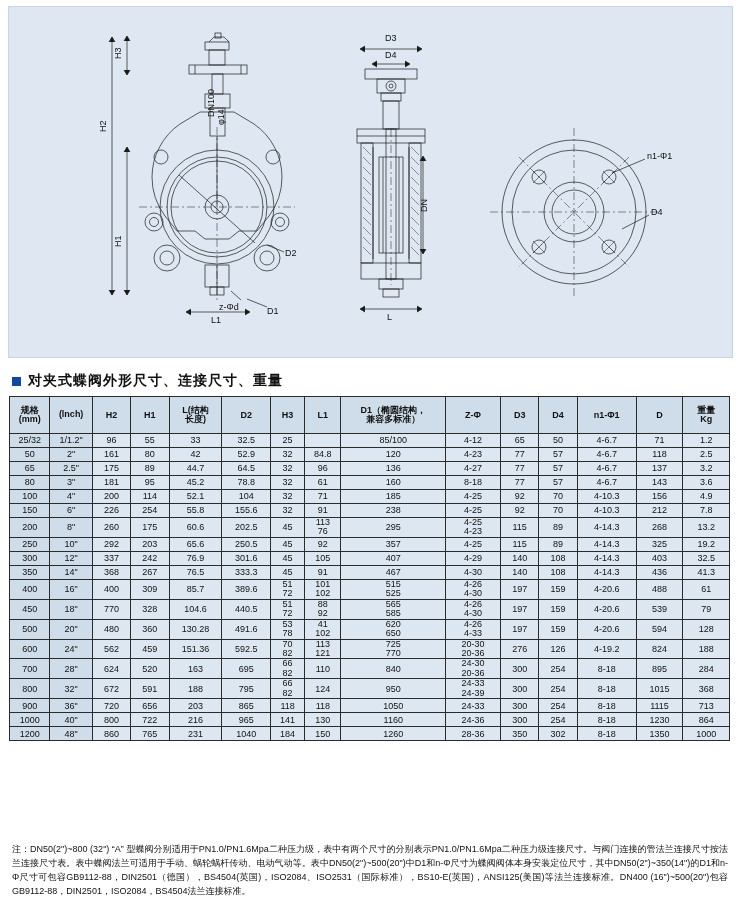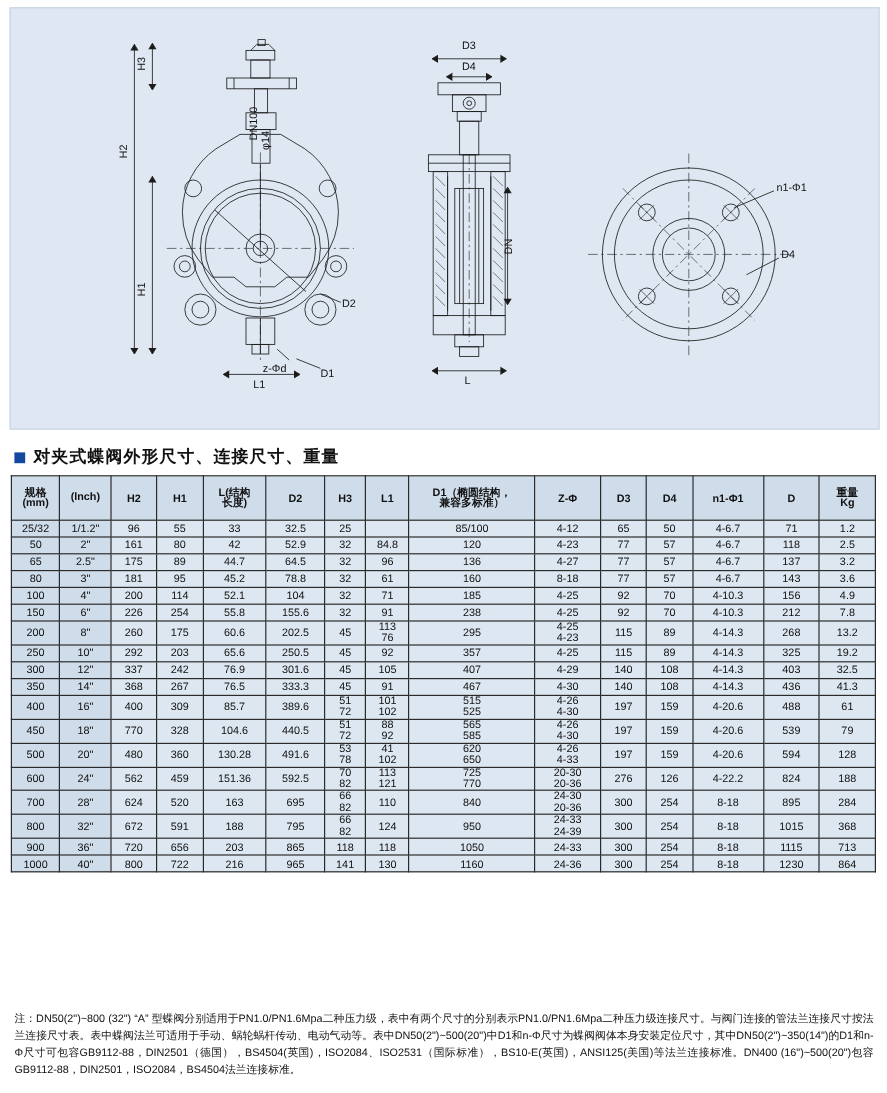--- a/index.html
+++ b/index.html
@@ -586,21 +586,21 @@
         <td>
           <span class="sub">725</span>
           <span class="sub">770</span>
         </td>
         <td>
           <span class="sub">20-30</span>
           <span class="sub">20-36</span>
         </td>
         <td>276</td>
         <td>126</td>
-        <td>4-22.2</td>
+        <td>4-19.2</td>
         <td>824</td>
         <td>188</td>
       </tr>
       <tr>
         <td>700</td>
         <td>28"</td>
         <td>624</td>
         <td>520</td>
         <td>163</td>
         <td>695</td>
@@ -670,16 +670,33 @@
         <td>141</td>
         <td>130</td>
         <td>1160</td>
         <td>24-36</td>
         <td>300</td>
         <td>254</td>
         <td>8-18</td>
         <td>1230</td>
         <td>864</td>
       </tr>
+      <tr>
+        <td>1200</td>
+        <td>48"</td>
+        <td>860</td>
+        <td>765</td>
+        <td>231</td>
+        <td>1040</td>
+        <td>184</td>
+        <td>150</td>
+        <td>1260</td>
+        <td>28-36</td>
+        <td>350</td>
+        <td>302</td>
+        <td>8-18</td>
+        <td>1350</td>
+        <td>1000</td>
+      </tr>
     </tbody>
 </table>
 
 <div class="note">注：DN50(2")~800 (32") “A” 型蝶阀分别适用于PN1.0/PN1.6Mpa二种压力级，表中有两个尺寸的分别表示PN1.0/PN1.6Mpa二种压力级连接尺寸。与阀门连接的管法兰连接尺寸按法兰连接尺寸表。表中蝶阀法兰可适用于手动、蜗轮蜗杆传动、电动气动等。表中DN50(2")~500(20")中D1和n-Φ尺寸为蝶阀阀体本身安装定位尺寸，其中DN50(2")~350(14")的D1和n-Φ尺寸可包容GB9112-88，DIN2501（德国），BS4504(英国)，ISO2084、ISO2531（国际标准），BS10-E(英国)，ANSI125(美国)等法兰连接标准。DN400 (16")~500(20")包容GB9112-88，DIN2501，ISO2084，BS4504法兰连接标准。</div>
 
 </body></html>

